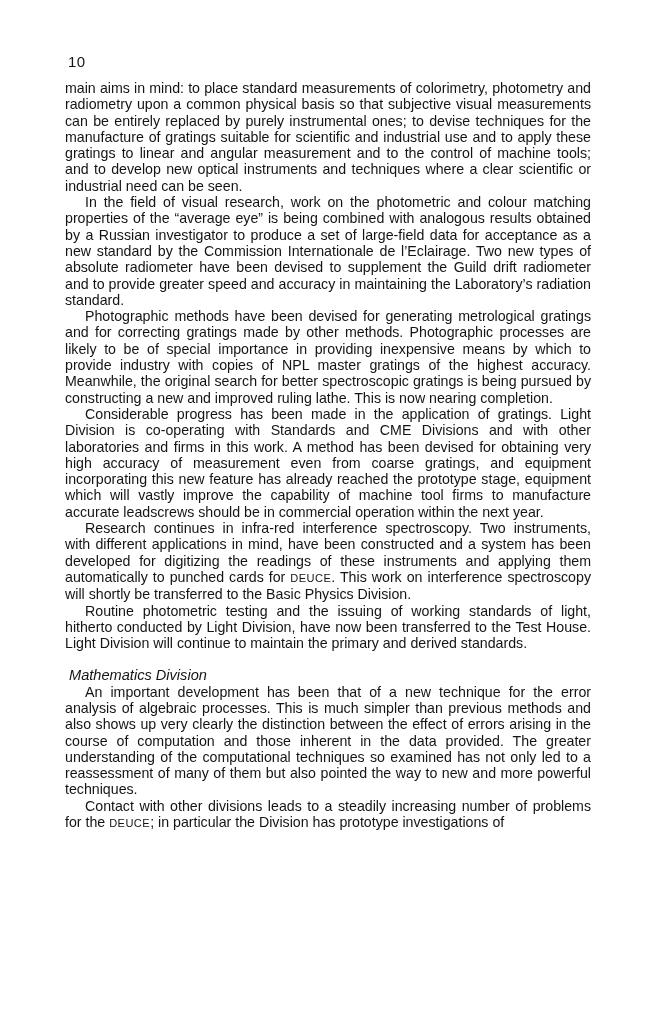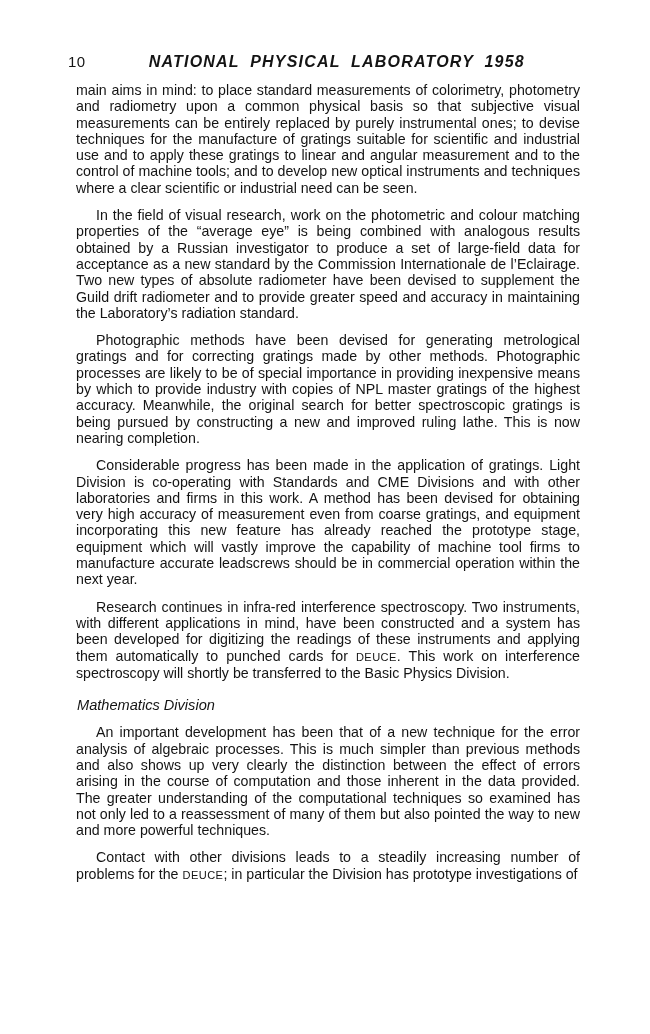--- a/index.html
+++ b/index.html
@@ -41,48 +41,48 @@
     white-space: nowrap;
   }
   .body {
     width: 526px;
     margin: 10px 0 0 65px;
     text-align: justify;
     font-size: 14.2px;
     line-height: 16.3px;
   }
   .body p.para {
-    margin: 11px;
+    margin: 0;
   }
   .body p.indent {
     text-indent: 20px;
   }
   .body h3.heading {
-    margin: 16px 0 0 12px;
+    margin: 16px 0 0 4px;
     font-style: italic;
     font-weight: normal;
     font-size: 14.6px;
     line-height: 16.3px;
   }
   .sc {
     font-size: 0.78em;
     letter-spacing: 0.04em;
   }
 </style>
 </head>
 <body>
 
 <div class="page">
   <div class="pagehead">
     <span class="pagenum">10</span>
-    <span class="runtitle">NATIONAL PHYSICAL LABORATORY 1958</span>
   </div>
   <div class="body" id="body-blocks">
       <p class="para"><span>main aims in mind: to place standard measurements of colorimetry, photometry and radiometry upon a common physical basis so that subjective visual measurements can be entirely replaced by purely instrumental ones; to devise techniques for the manufacture of gratings suitable for scientific and industrial use and to apply these gratings to linear and angular measurement and to the control of machine tools; and to develop new optical instruments and techniques where a clear scientific or industrial need can be seen.</span></p>
       <p class="para indent"><span>In the field of visual research, work on the photometric and colour matching properties of the “average eye” is being combined with analogous results obtained by a Russian investigator to produce a set of large-field data for acceptance as a new standard by the Commission Internationale de l’Eclairage. Two new types of absolute radiometer have been devised to supplement the Guild drift radiometer and to provide greater speed and accuracy in maintaining the Laboratory’s radiation standard.</span></p>
       <p class="para indent"><span>Photographic methods have been devised for generating metrological gratings and for correcting gratings made by other methods. Photographic processes are likely to be of special importance in providing inexpensive means by which to provide industry with copies of NPL master gratings of the highest accuracy. Meanwhile, the original search for better spectroscopic gratings is being pursued by constructing a new and improved ruling lathe. This is now nearing completion.</span></p>
       <p class="para indent"><span>Considerable progress has been made in the application of gratings. Light Division is co-operating with Standards and CME Divisions and with other laboratories and firms in this work. A method has been devised for obtaining very high accuracy of measurement even from coarse gratings, and equipment incorporating this new feature has already reached the prototype stage, equipment which will vastly improve the capability of machine tool firms to manufacture accurate leadscrews should be in commercial operation within the next year.</span></p>
       <p class="para indent"><span>Research continues in infra-red interference spectroscopy. Two instruments, with different applications in mind, have been constructed and a system has been developed for digitizing the readings of these instruments and applying them automatically to punched cards for </span><span class="sc">DEUCE</span><span>. This work on interference spectroscopy will shortly be transferred to the Basic Physics Division.</span></p>
+      <p class="para indent"><span>Routine photometric testing and the issuing of working standards of light, hitherto conducted by Light Division, have now been transferred to the Test House. Light Division will continue to maintain the primary and derived standards.</span></p>
       <h3 class="heading"><span>Mathematics Division</span></h3>
       <p class="para indent"><span>An important development has been that of a new technique for the error analysis of algebraic processes. This is much simpler than previous methods and also shows up very clearly the distinction between the effect of errors arising in the course of computation and those inherent in the data provided. The greater understanding of the computational techniques so examined has not only led to a reassessment of many of them but also pointed the way to new and more powerful techniques.</span></p>
       <p class="para indent"><span>Contact with other divisions leads to a steadily increasing number of problems for the </span><span class="sc">DEUCE</span><span>; in particular the Division has prototype investigations of</span></p>
     </div>
 </div>
 
 </body></html>

